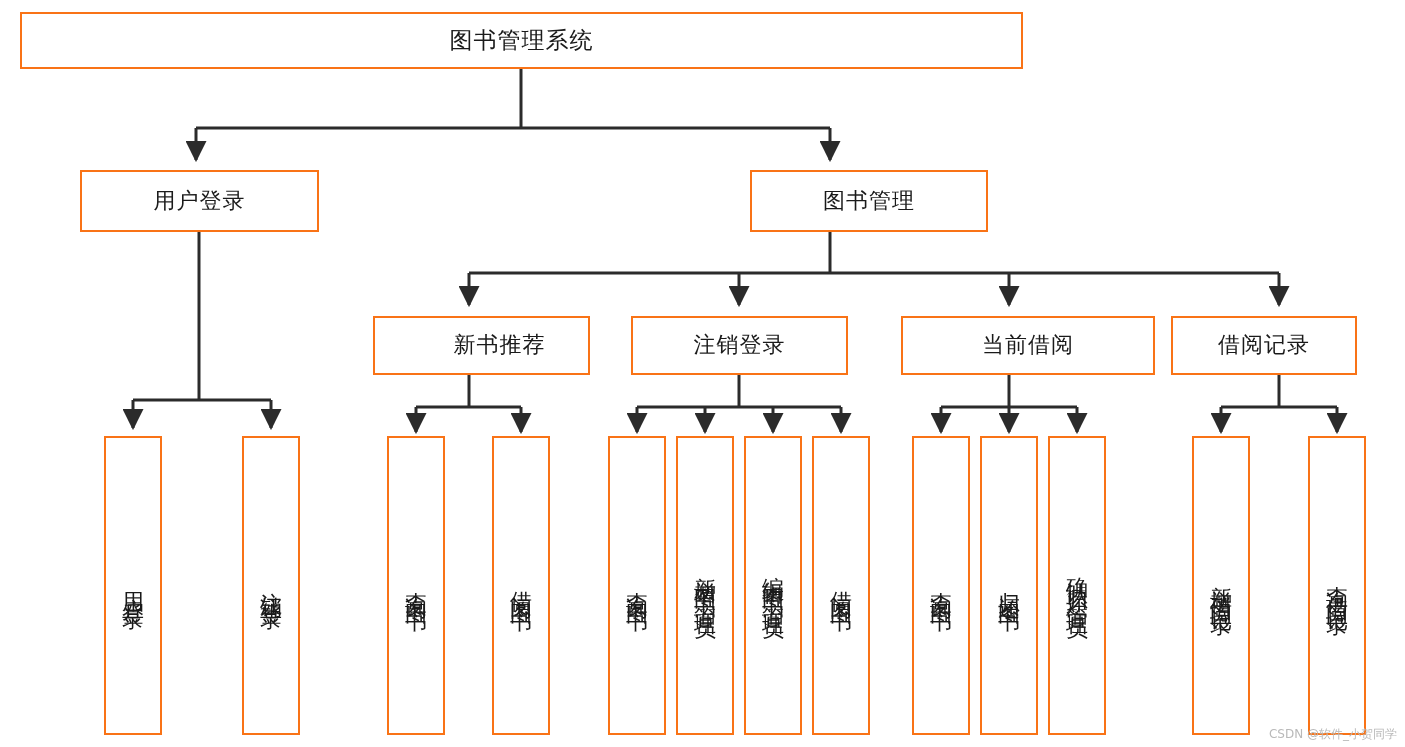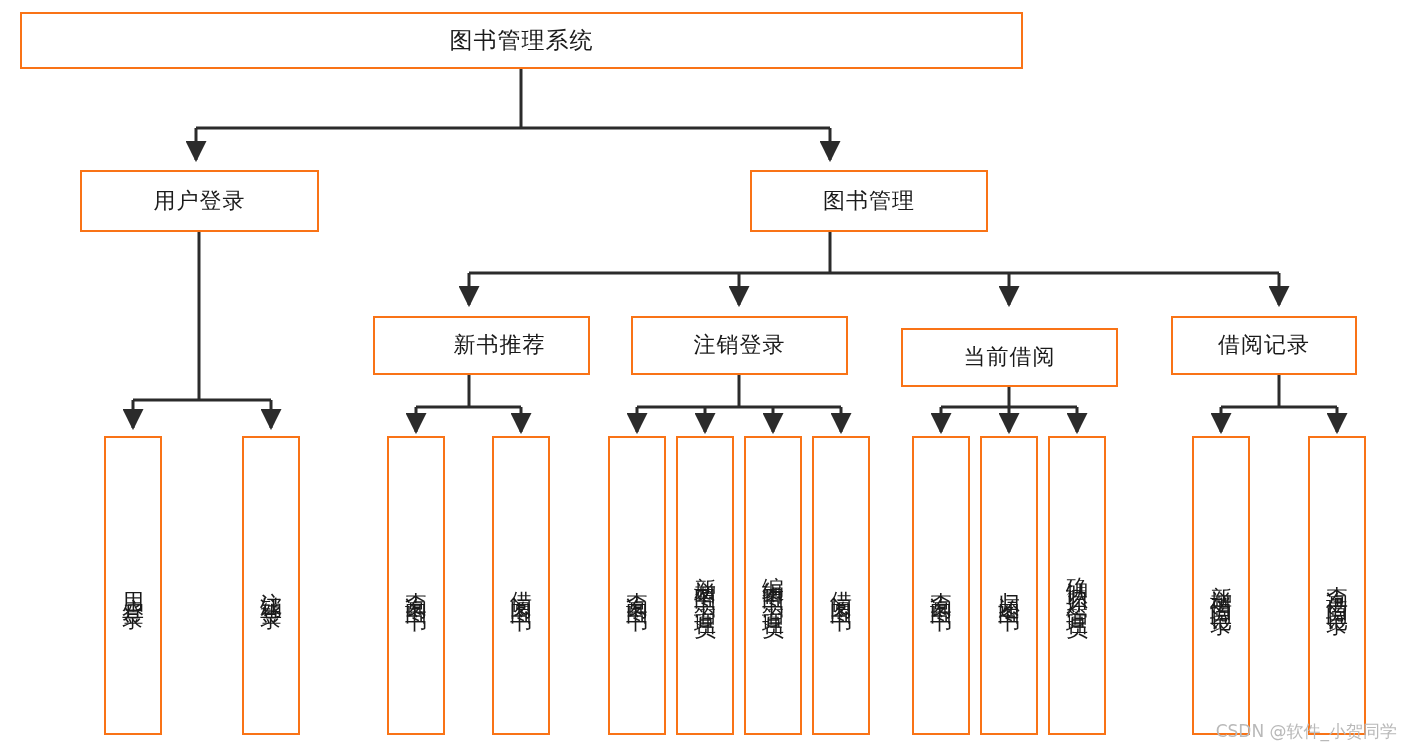--- a/index.html
+++ b/index.html
@@ -55,21 +55,21 @@
   }
   .node.vert .vtext {
     writing-mode: vertical-rl;
     text-orientation: upright;
     white-space: nowrap;
   }
   .watermark {
     position: absolute;
     right: 8px;
     bottom: 4px;
-    font-size: 17px;
+    font-size: 12px;
     color: #b9b9b9;
     z-index: 3;
     white-space: nowrap;
     text-align: center;
   }
 </style>
 </head>
 <body>
 
 <div id="canvas">
@@ -134,21 +134,21 @@
   <div class="node horiz" style="left:711px; top:170px; width:238px; height:62px;margin-left:39px;">
     <span>图书管理</span>
   </div>
 
   <div class="node horiz" style="left:373px; top:316px; width:217px; height:59px;padding-left:36px;">
     <span>新书推荐</span>
   </div>
   <div class="node horiz" style="left:631px; top:316px; width:217px; height:59px;">
     <span>注销登录</span>
   </div>
-  <div class="node horiz" style="left:901px; top:328px; width:217px; height:59px;">
+  <div class="node horiz" style="left:901px; top:316px; width:254px; height:59px;">
     <span>当前借阅</span>
   </div>
   <div class="node horiz" style="left:1171px; top:316px; width:186px; height:59px;">
     <span>借阅记录</span>
   </div>
 
   <div class="node vert" style="left:104px; top:436px; width:58px; height:299px;">
     <span class="vtext">用户登录</span>
   </div>
   <div class="node vert" style="left:242px; top:436px; width:58px; height:299px;">

